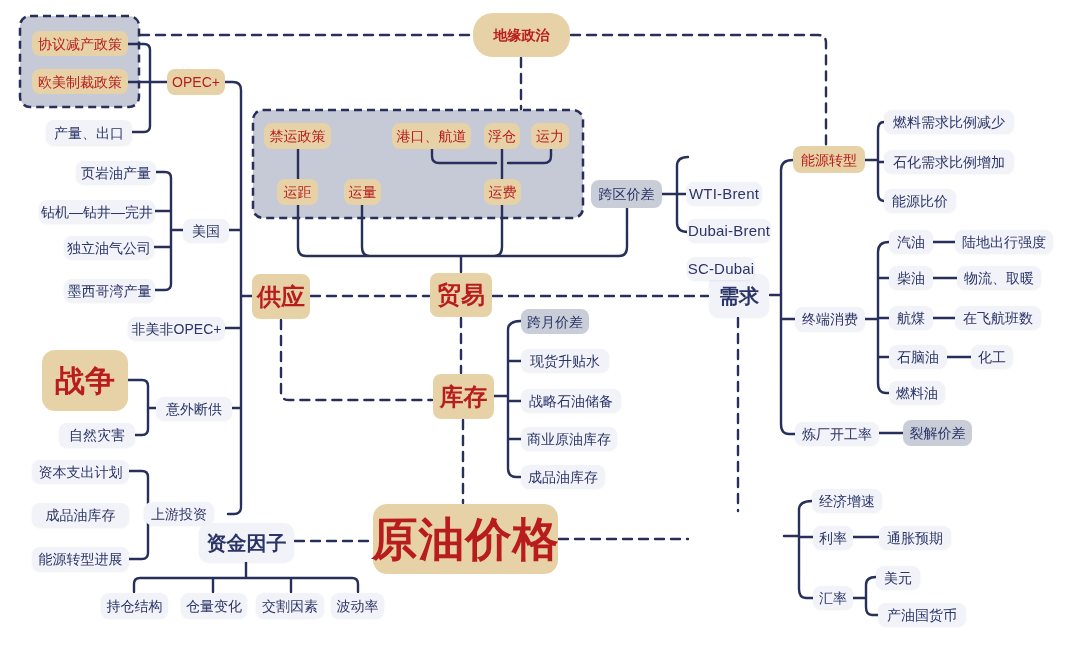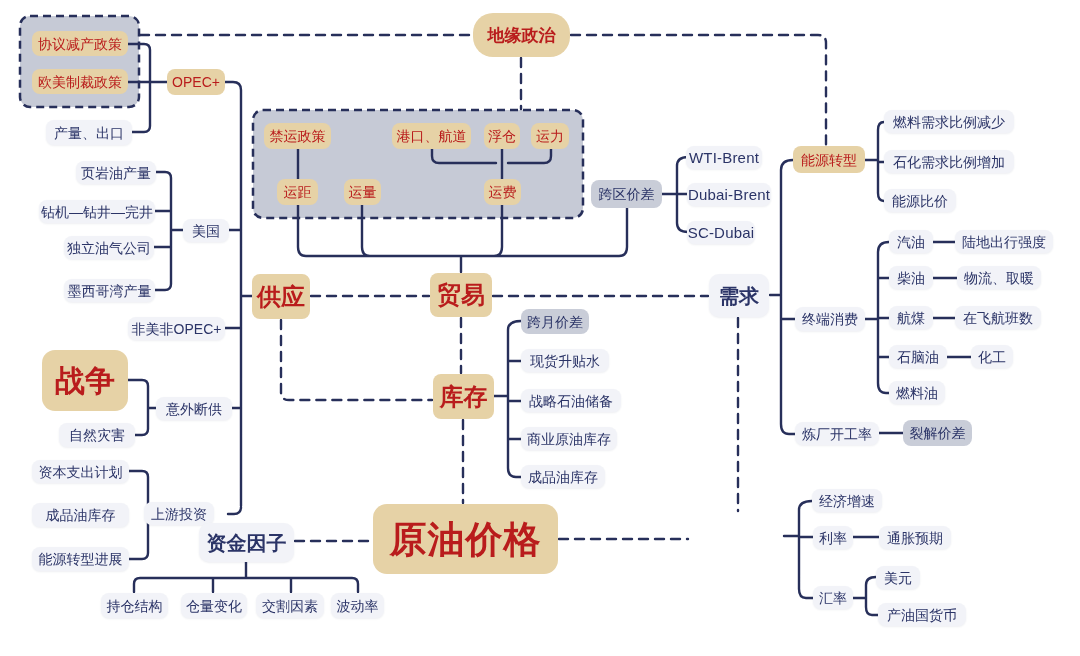--- a/index.html
+++ b/index.html
@@ -4,26 +4,26 @@
 <style>
   html,body{margin:0;padding:0;background:#ffffff;}
   .canvas{position:relative;width:1080px;height:656px;background:#ffffff;overflow:hidden;
           font-family:"Liberation Sans","DejaVu Sans",sans-serif;}
   .canvas svg{position:absolute;left:0;top:0;}
   .n{position:absolute;box-sizing:border-box;display:flex;align-items:center;justify-content:center;
      white-space:nowrap;border-radius:8px;line-height:1;}
   .tan{background:#e6d2a6;color:#b91c1c;font-size:14px;}
   .lite{background:#f2f3f8;color:#2b3467;font-size:14px;box-shadow:0 1px 2px rgba(40,48,90,0.08);}
   .gray{background:#c9cdd8;color:#2b3467;font-size:14px;}
-  .en{font-size:15px;letter-spacing:.2px;}
+  .en{font-size:15px;letter-spacing:.2px;margin-top:36px;}
   .b18{font-weight:bold;font-size:24px;border-radius:8px;}
-  .geo{font-weight:bold;font-size:17px;border-radius:20px;}
+  .geo{font-weight:bold;font-size:14px;border-radius:20px;}
   .big20{font-weight:bold;font-size:20px;border-radius:10px;}
   .war{font-weight:bold;font-size:30px;border-radius:13px;}
-  .root{font-weight:bold;font-size:37px;border-radius:14px;letter-spacing:1px;}
+  .root{font-weight:bold;font-size:46px;border-radius:14px;letter-spacing:1px;}
 </style>
 </head>
 <body>
 
 <div class="canvas">
 
   <svg width="1080" height="656" viewBox="0 0 1080 656">
     <rect x="20" y="16" width="119" height="91" rx="10" fill="#c6cad6" stroke="#272f5a" stroke-width="2.5" stroke-dasharray="8 5"></rect>
     <rect x="253" y="110" width="330" height="108" rx="10" fill="#c6cad6" stroke="#272f5a" stroke-width="2.5" stroke-dasharray="8 5"></rect>
     <path fill="none" stroke="#272f5a" stroke-width="2.4" stroke-linecap="round" d="M128,44 H144 Q150,44 150,50 V126 Q150,132 144,132 H132

